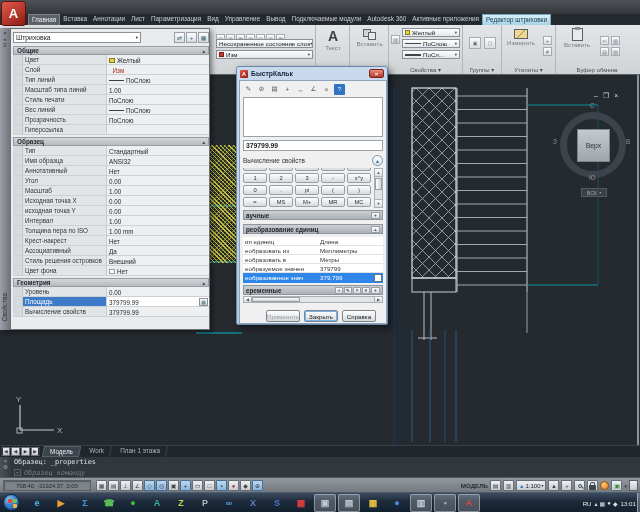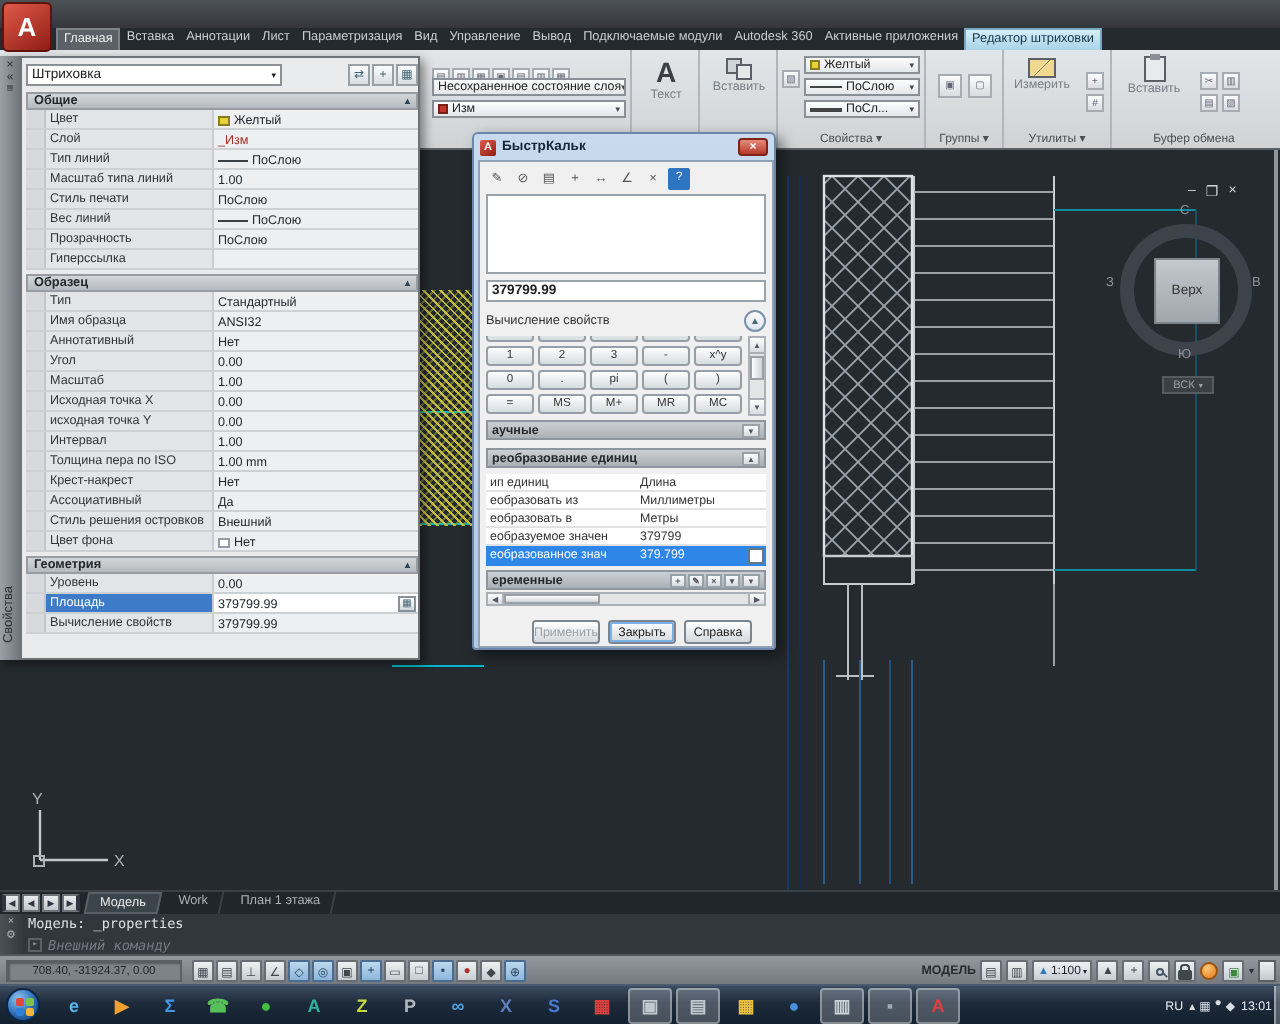--- a/index.html
+++ b/index.html
@@ -686,24 +686,24 @@
   <span class="ltab"><span>Work</span></span>
   <span class="ltab"><span>План 1 этажа</span></span>
 </div>
 
 <div id="cmd" class="a">
   <div id="cmdgut">
     <div>×</div>
     <div>⚙</div>
   </div>
   <div id="cmdlines">
-    <div class="c1">Модель: _properties</div>
+    <div class="c1">Образец: _properties</div>
     <div class="c2">
       <i class="cico">▸</i>
-      <span>Внешний команду</span>
+      <span>Образец команду</span>
     </div>
   </div>
 </div>
 
 <div id="status" class="a">
   <div id="coords">708.40, -31924.37, 0.00</div>
   <div id="toggles">
       <span class="tgl">▦</span>
       <span class="tgl">▤</span>
       <span class="tgl">⊥</span>

